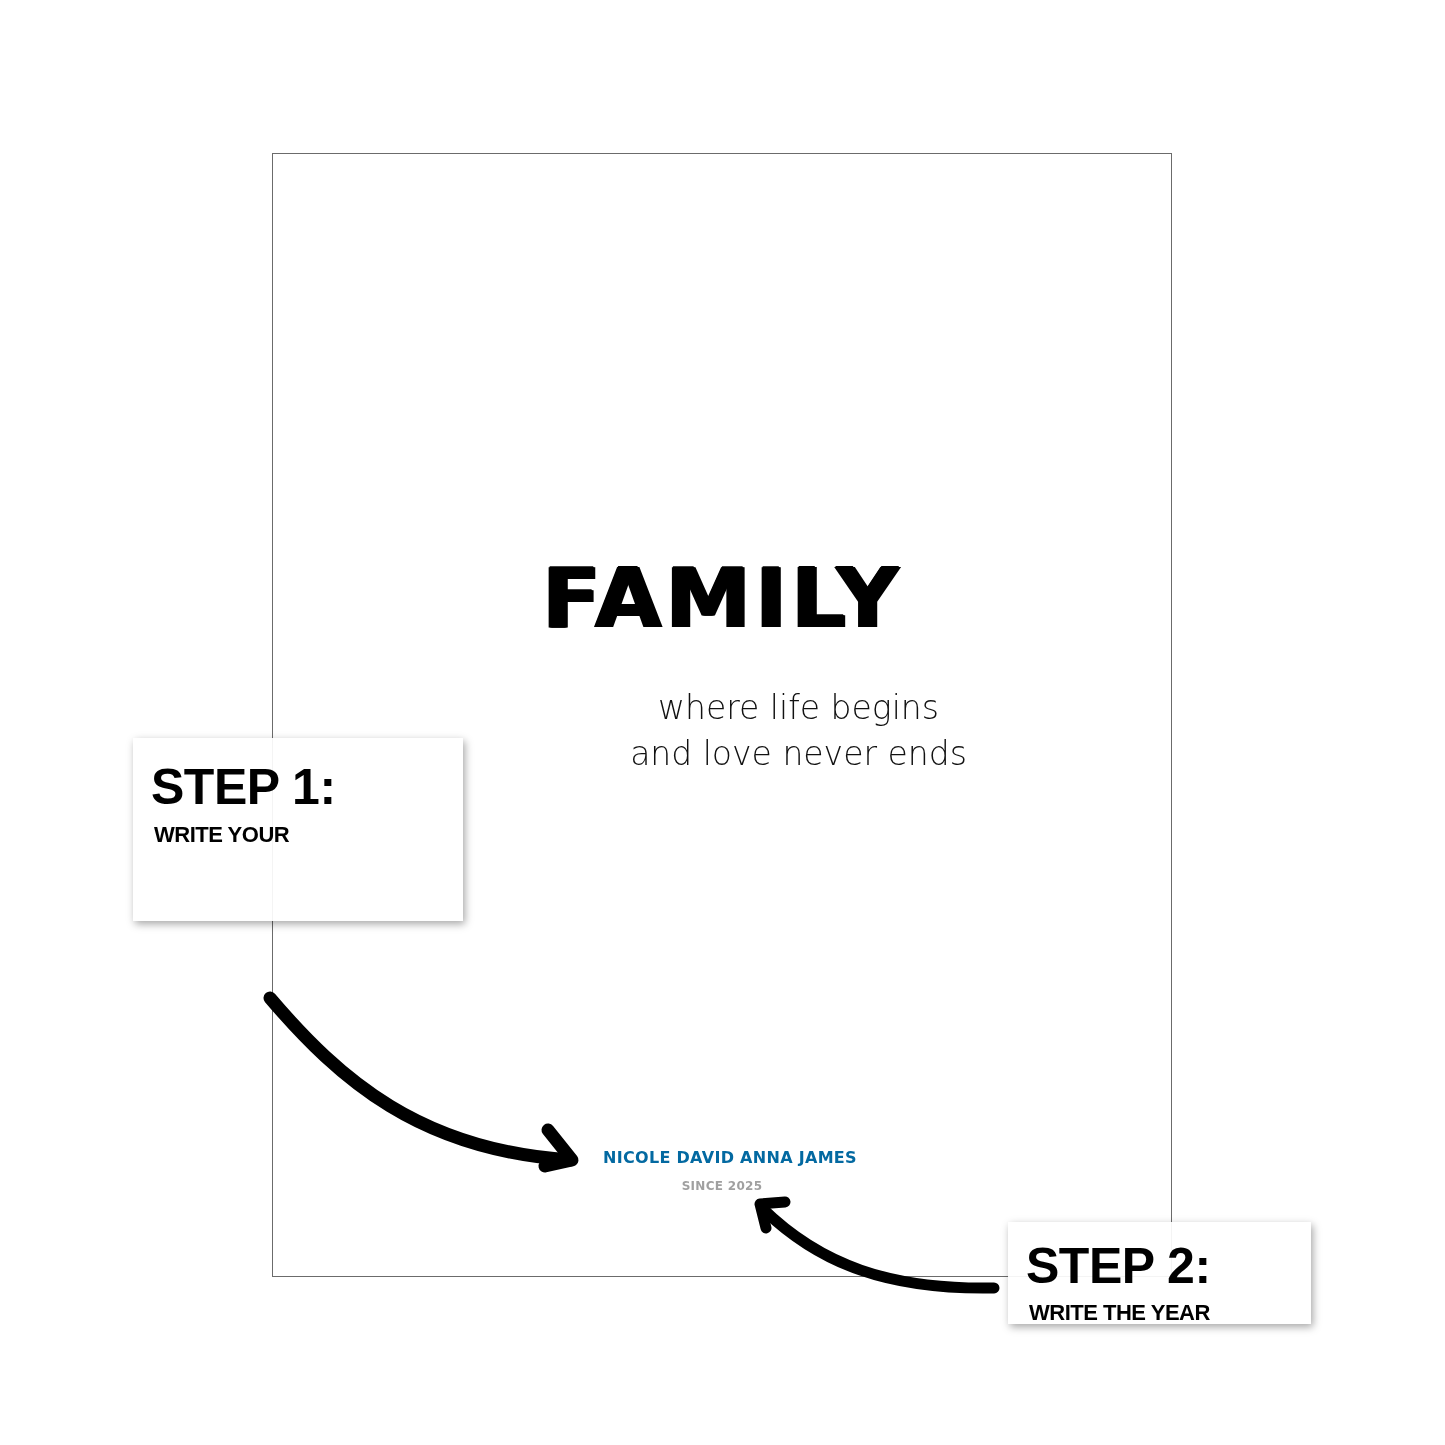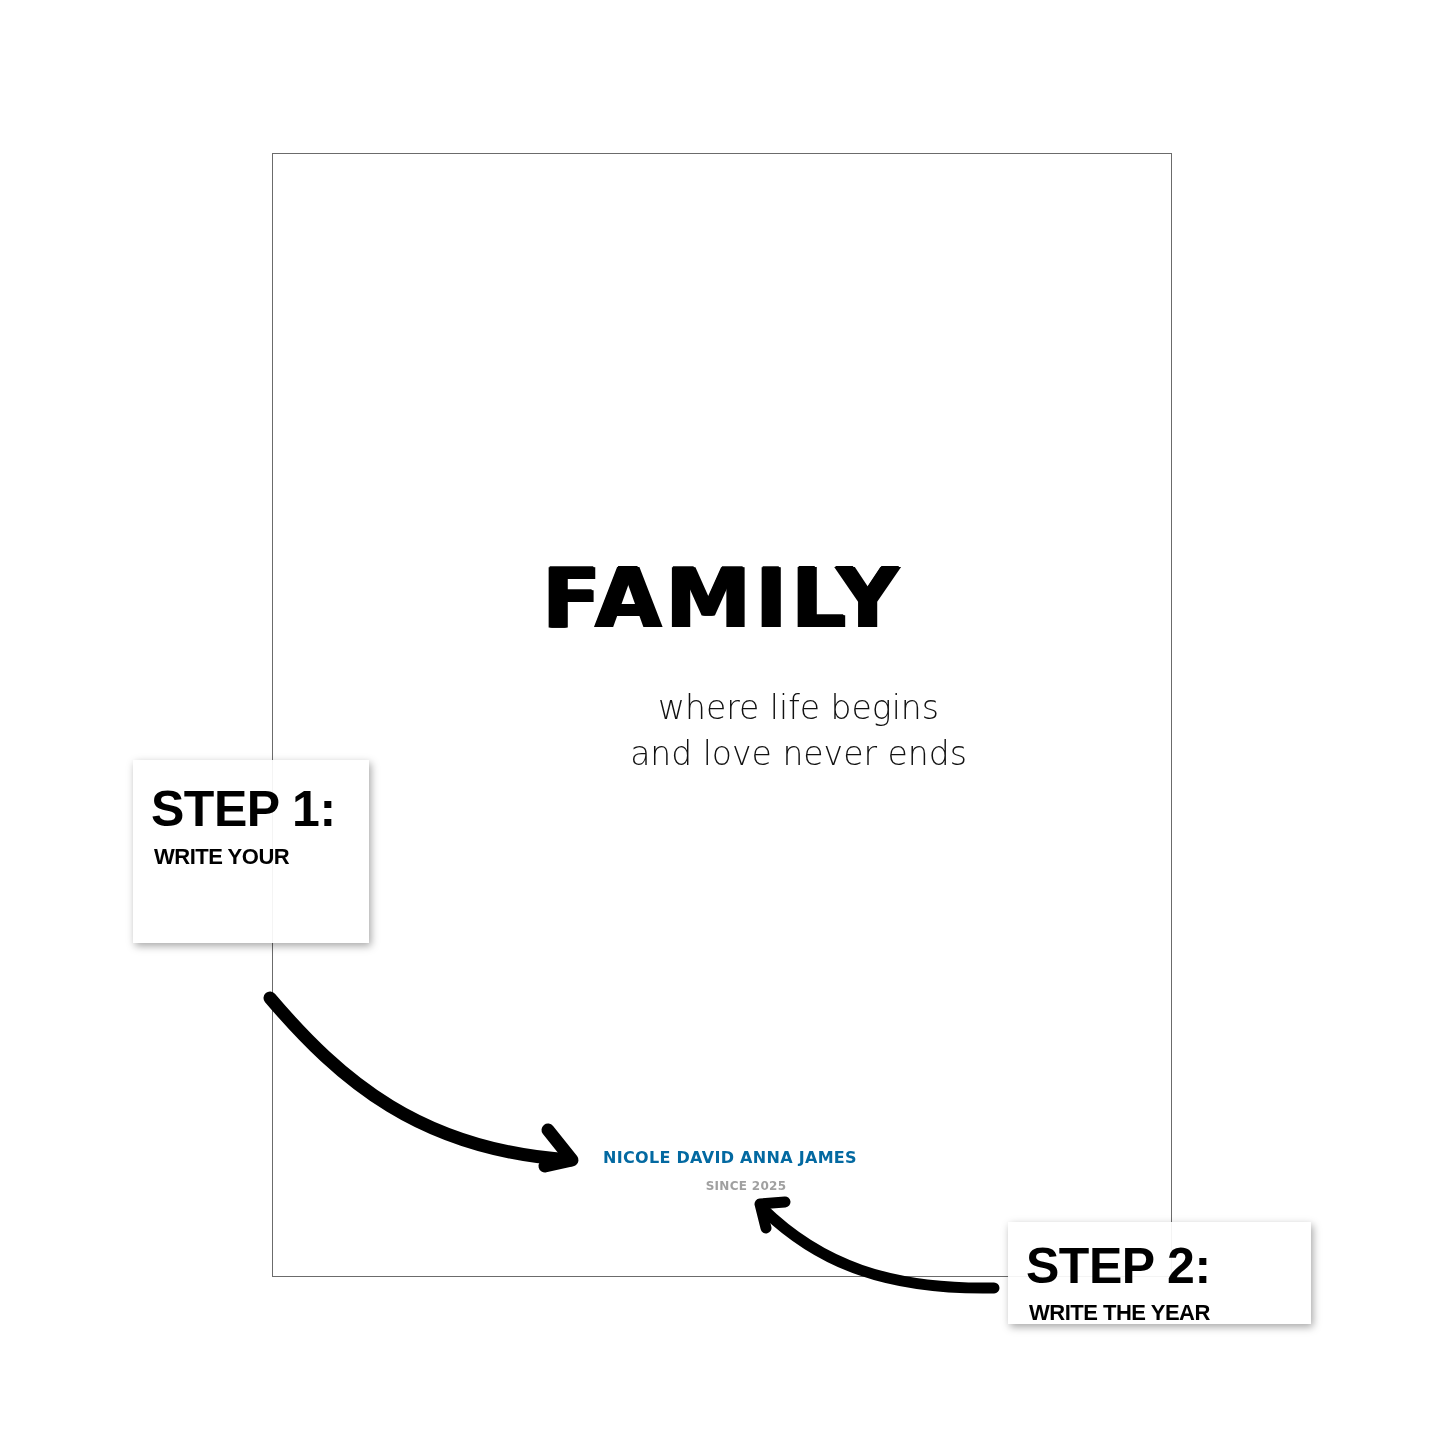--- a/index.html
+++ b/index.html
@@ -26,28 +26,28 @@
   }
   .tagline span { display: block; }
   .names {
     position: absolute; left: 272px; top: 1148px; width: 900px; text-align: center;
     font-family: "DejaVu Sans", sans-serif; font-weight: bold; font-size: 16px;
     letter-spacing: 0.3px; color: #0369a1; margin-left: 8px;
   }
   .since {
     position: absolute; left: 272px; top: 1179px; width: 900px; text-align: center;
     font-family: "DejaVu Sans", sans-serif; font-weight: bold; font-size: 12px;
-    color: #a0a0a0; letter-spacing: 0.3px; padding-left: 24px;
+    color: #a0a0a0; letter-spacing: 0.3px;
   }
   .step-box {
     position: absolute; background: rgba(255,255,255,0.93);
     box-shadow: 2px 3px 8px rgba(0,0,0,0.35);
     font-family: "Liberation Sans", sans-serif; color: #000; box-sizing: border-box;
   }
-  .step1 { left: 133px; top: 760px; width: 236px; height: 183px; padding: 22px 0 0 18px; }
+  .step1 { left: 133px; top: 738px; width: 330px; height: 183px; padding: 22px 0 0 18px; }
   .step2 { left: 1008px; top: 1222px; width: 303px; height: 102px; padding: 18px 0 0 18px; }
   .step-heading { font-weight: bold; font-size: 50px; line-height: 54px; letter-spacing: -0.5px; }
   .step-text { font-weight: bold; font-size: 22px; line-height: 42px; letter-spacing: -0.5px; padding-left: 3px; }
   .step2 .step-heading { font-size: 50px; line-height: 52px; }
   .arrows { position: absolute; left: 0; top: 0; width: 1445px; height: 1445px; pointer-events: none; }
 </style>
 </head>
 <body>
 
 <div class="poster-frame"></div>

